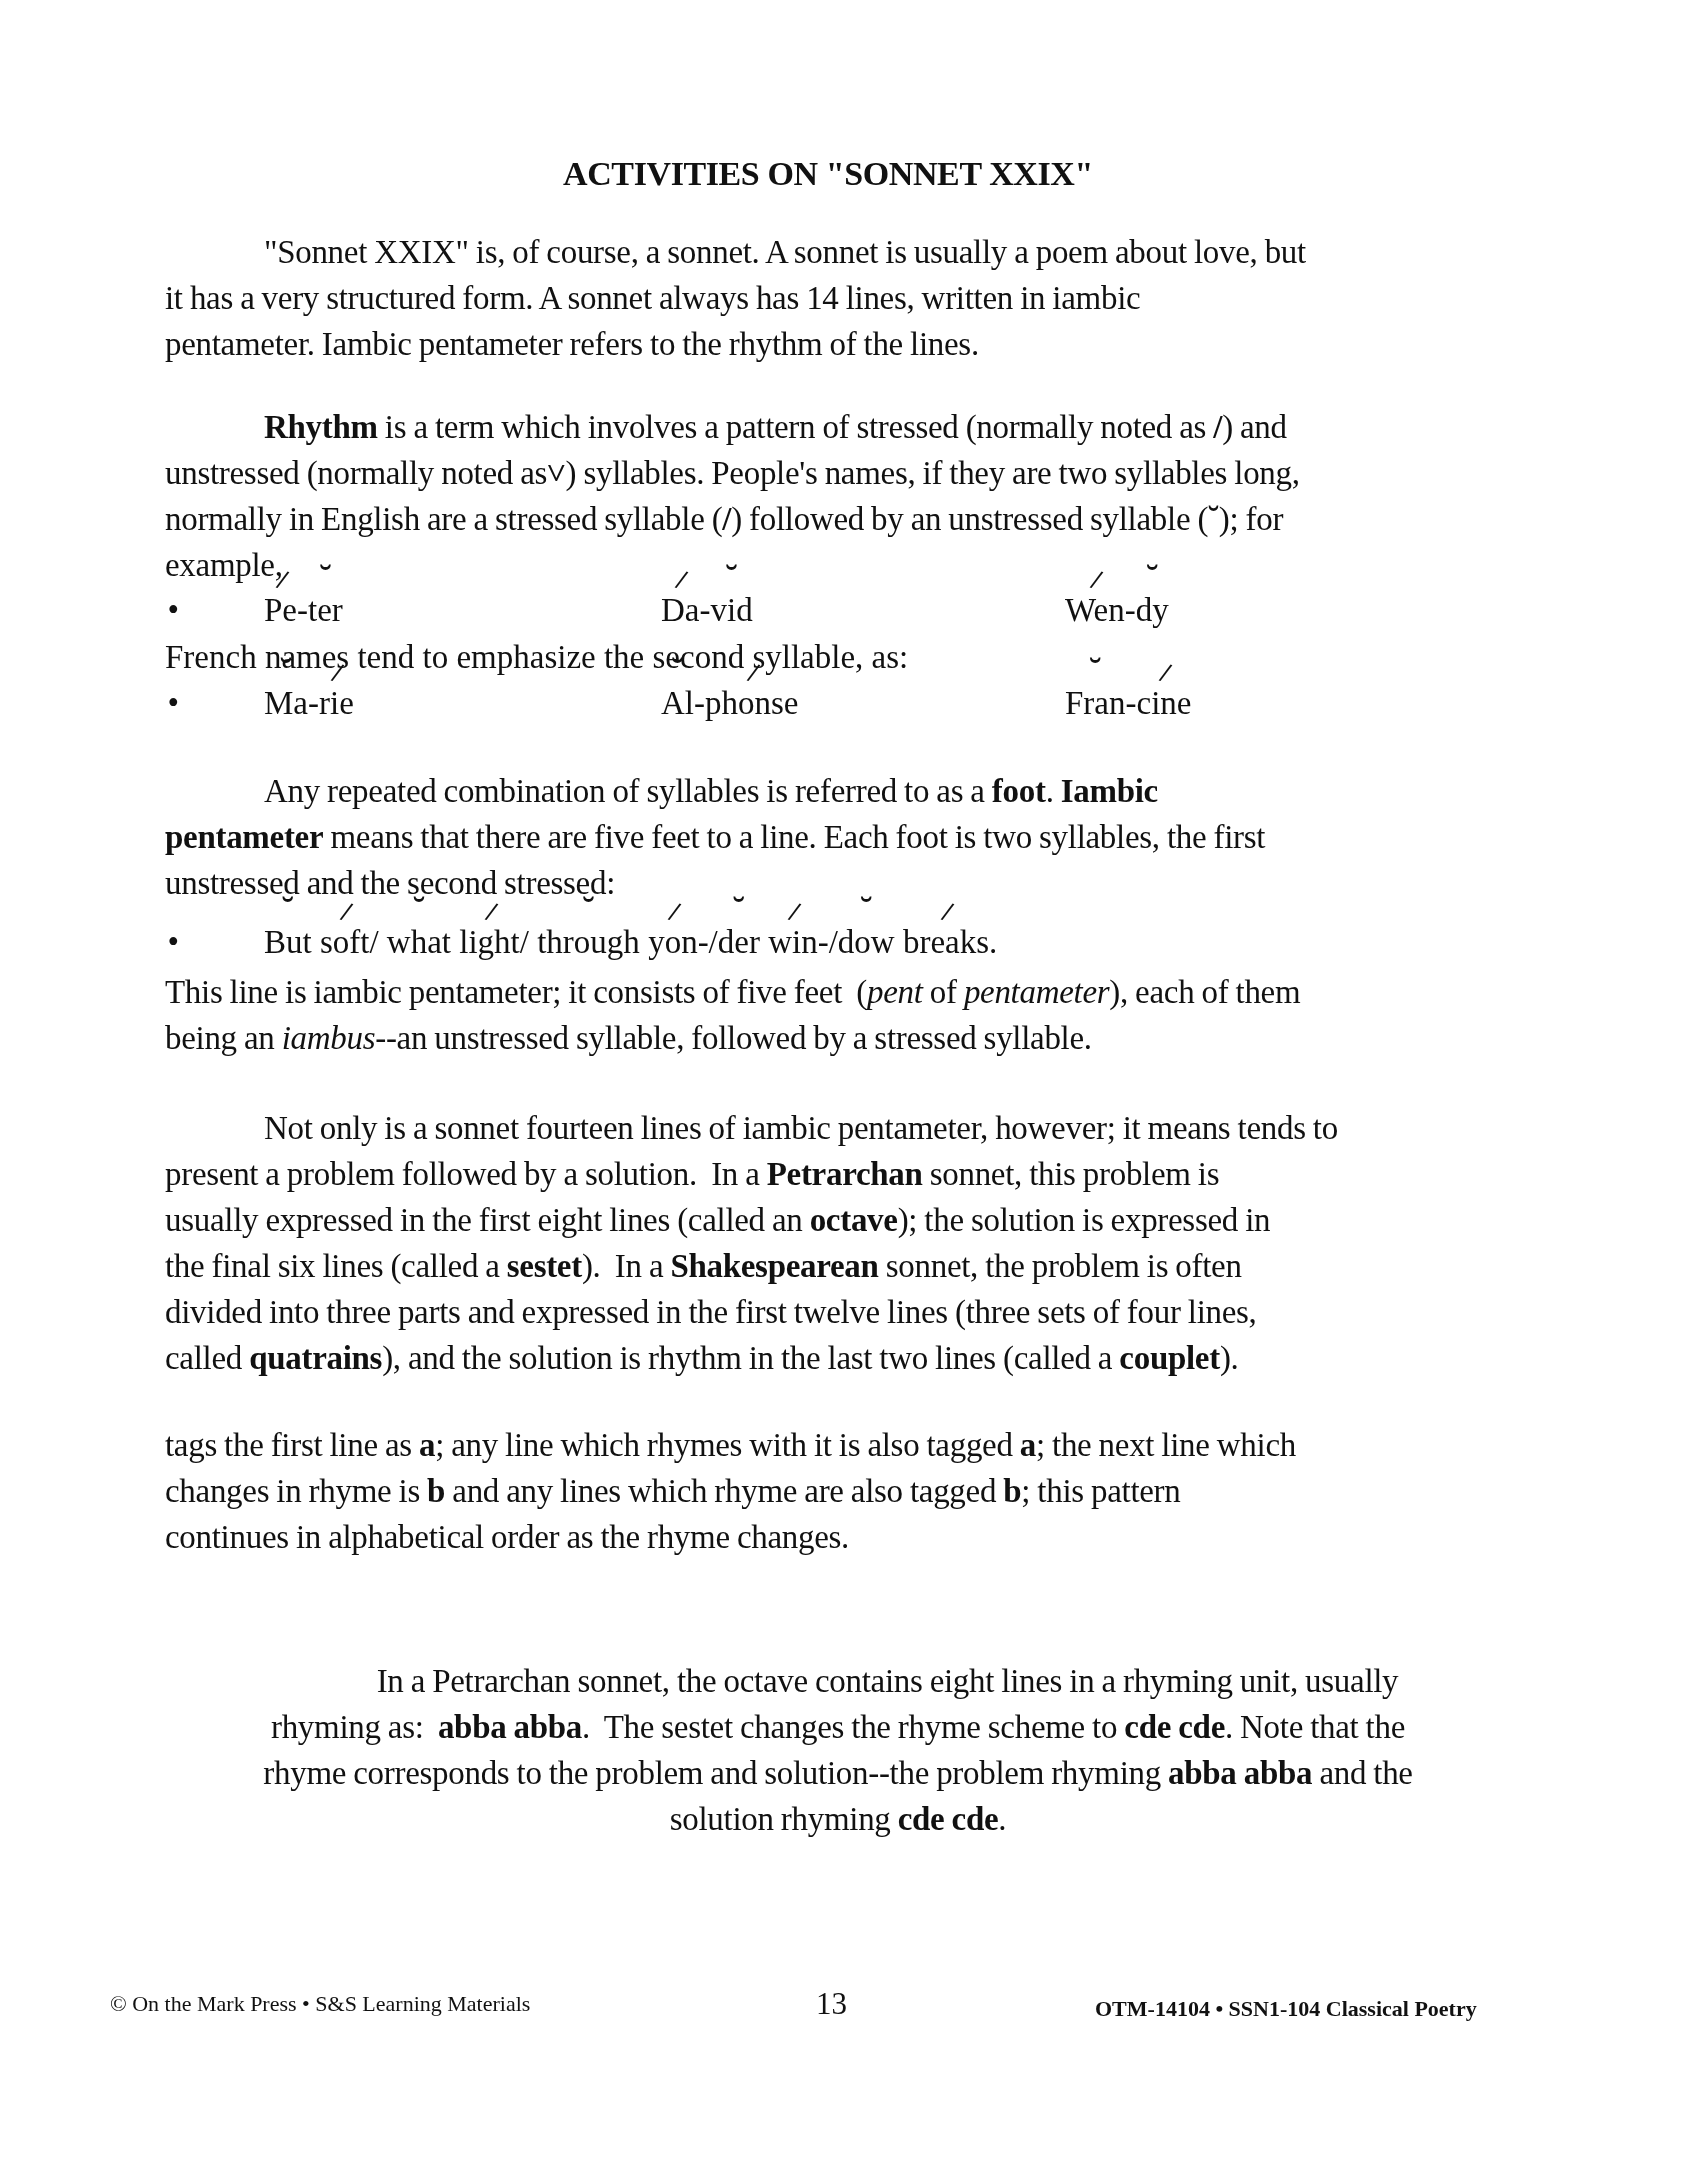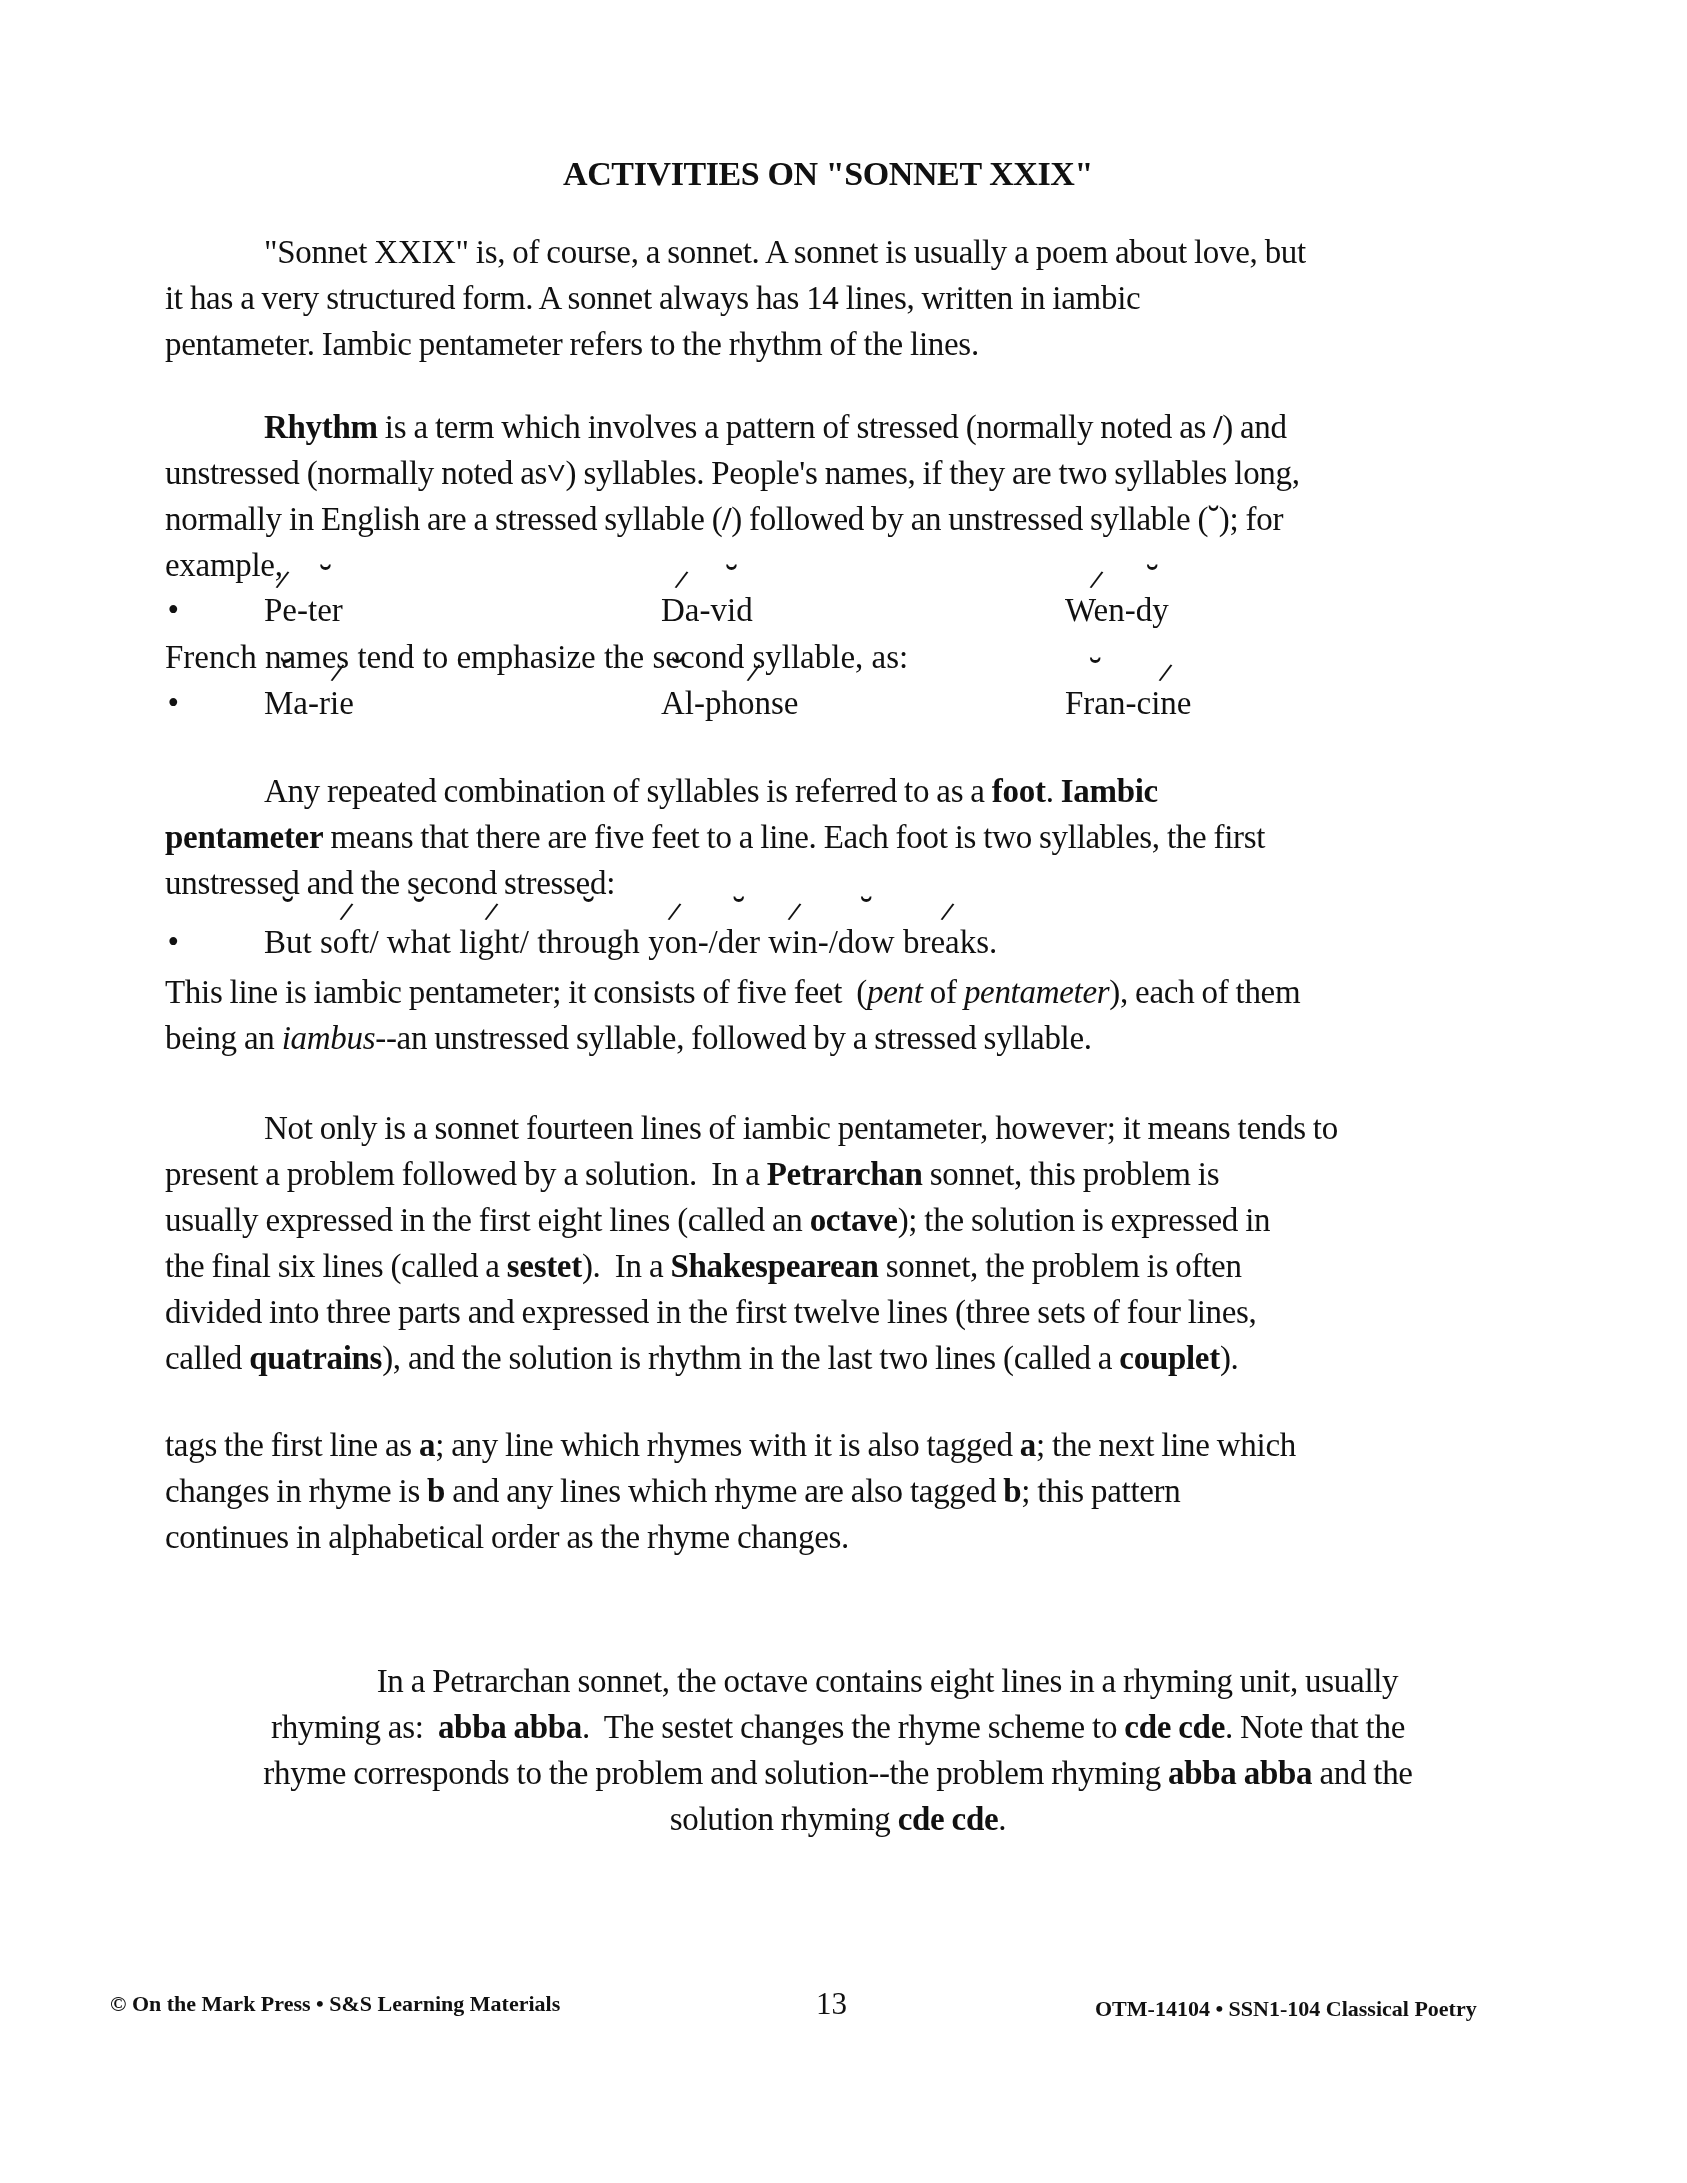--- a/index.html
+++ b/index.html
@@ -28,21 +28,21 @@
     .name { position: absolute; }
     .syl { position: relative; display: inline-block; }
     .mark {
       position: absolute; left: 50%; top: -21.4px; transform: translateX(-50%);
       font-size: 31px; line-height: 25px; font-weight: bold; color: #111;
     }
     .mark.stress { transform: translateX(-30%) rotate(18deg); font-size: 28px; top: -20px; }
     .mark.unstress { font-size: 36px; top: -21.4px; }
     .sym { font-weight: bold; }
     .footer { position: absolute; top: 1986px; height: 36px; line-height: 36px; white-space: nowrap; }
-    .footer-left { left: 110px; font-weight: bold; font-size: 22px; text-align: right; }
+    .footer-left { left: 110px; font-weight: normal; font-size: 22px; text-align: right; }
     .footer-center { left: 816px; font-size: 31px; text-align: right; }
     .footer-right { left: 1095px; font-weight: bold; font-size: 22px; top: 1991px; }
   </style>
 </head>
 <body>
 
 <div class="page">
 
   <div class="title">ACTIVITIES ON "SONNET XXIX"</div>
 

